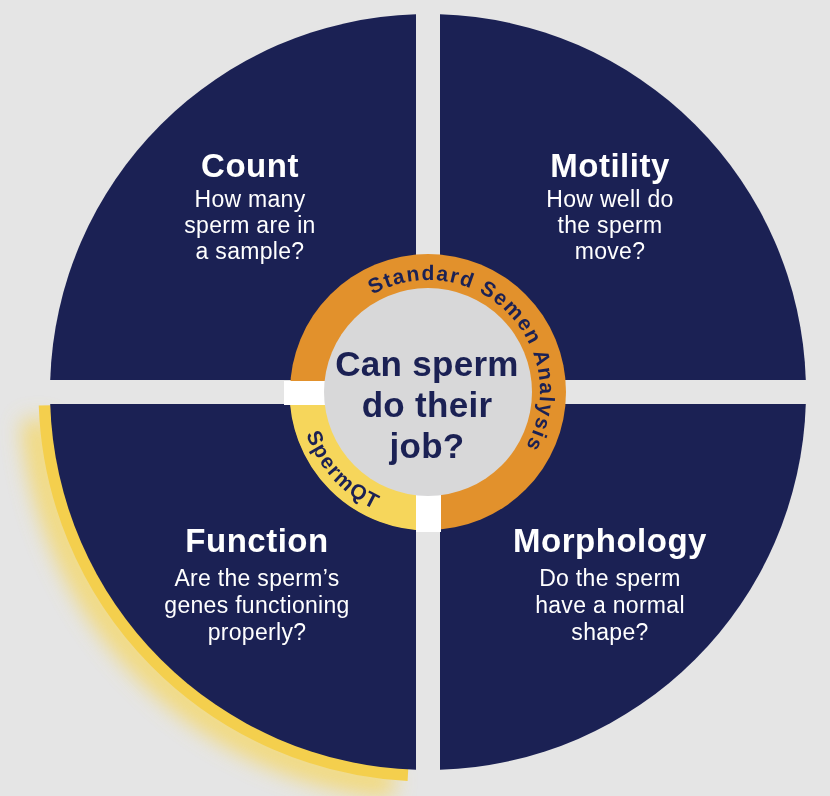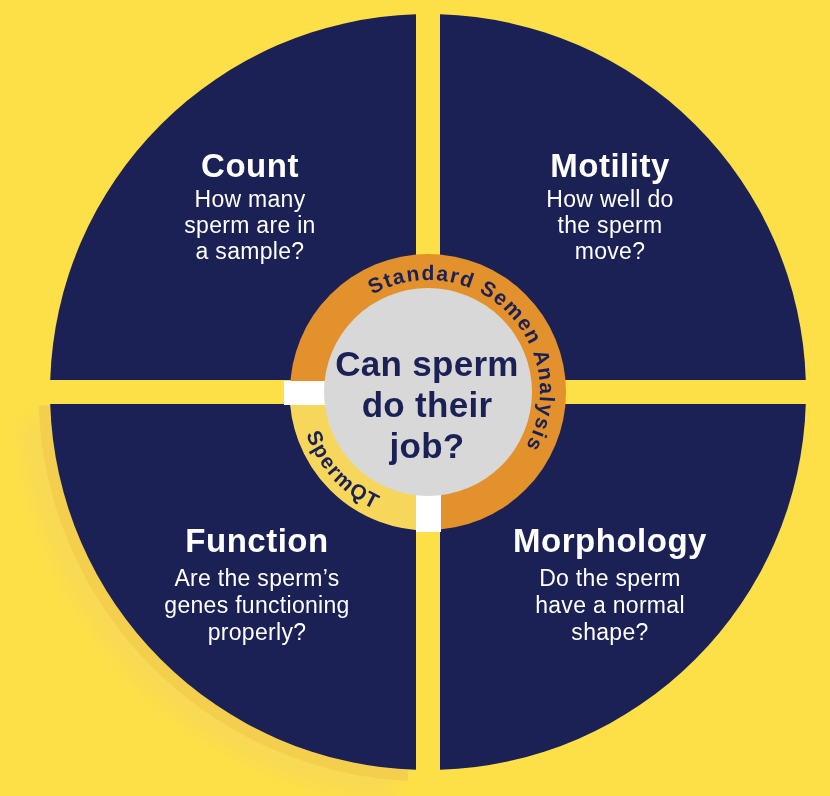--- a/index.html
+++ b/index.html
@@ -1,16 +1,16 @@
 <!DOCTYPE html>
 <html><head>
 <meta charset="utf-8">
 <style>
   html,body{margin:0;padding:0;background:#ffffff;}
-  .stage{position:relative;width:830px;height:796px;background:#fde047;overflow:hidden;
+  .stage{position:relative;width:830px;height:796px;background:#e5e5e5;overflow:hidden;
          font-family:"Liberation Sans","DejaVu Sans",sans-serif;}
   svg{display:block;}
   .q-fill{fill:#1B2154;}
   .q-heading{fill:#ffffff;font-size:33px;font-weight:700;letter-spacing:.5px;text-anchor:middle;}
   .q-body{fill:#ffffff;font-size:23px;font-weight:400;letter-spacing:.3px;text-anchor:middle;}
   .hub-orange{fill:#E2912C;}
   .hub-gray{fill:#D8D8D9;}
   .seg-yellow{stroke:#F6D65B;stroke-width:36;fill:none;}
   .notch{fill:#ffffff;}
   .center-text{fill:#1B2154;font-size:35px;font-weight:700;letter-spacing:.3px;text-anchor:middle;}

